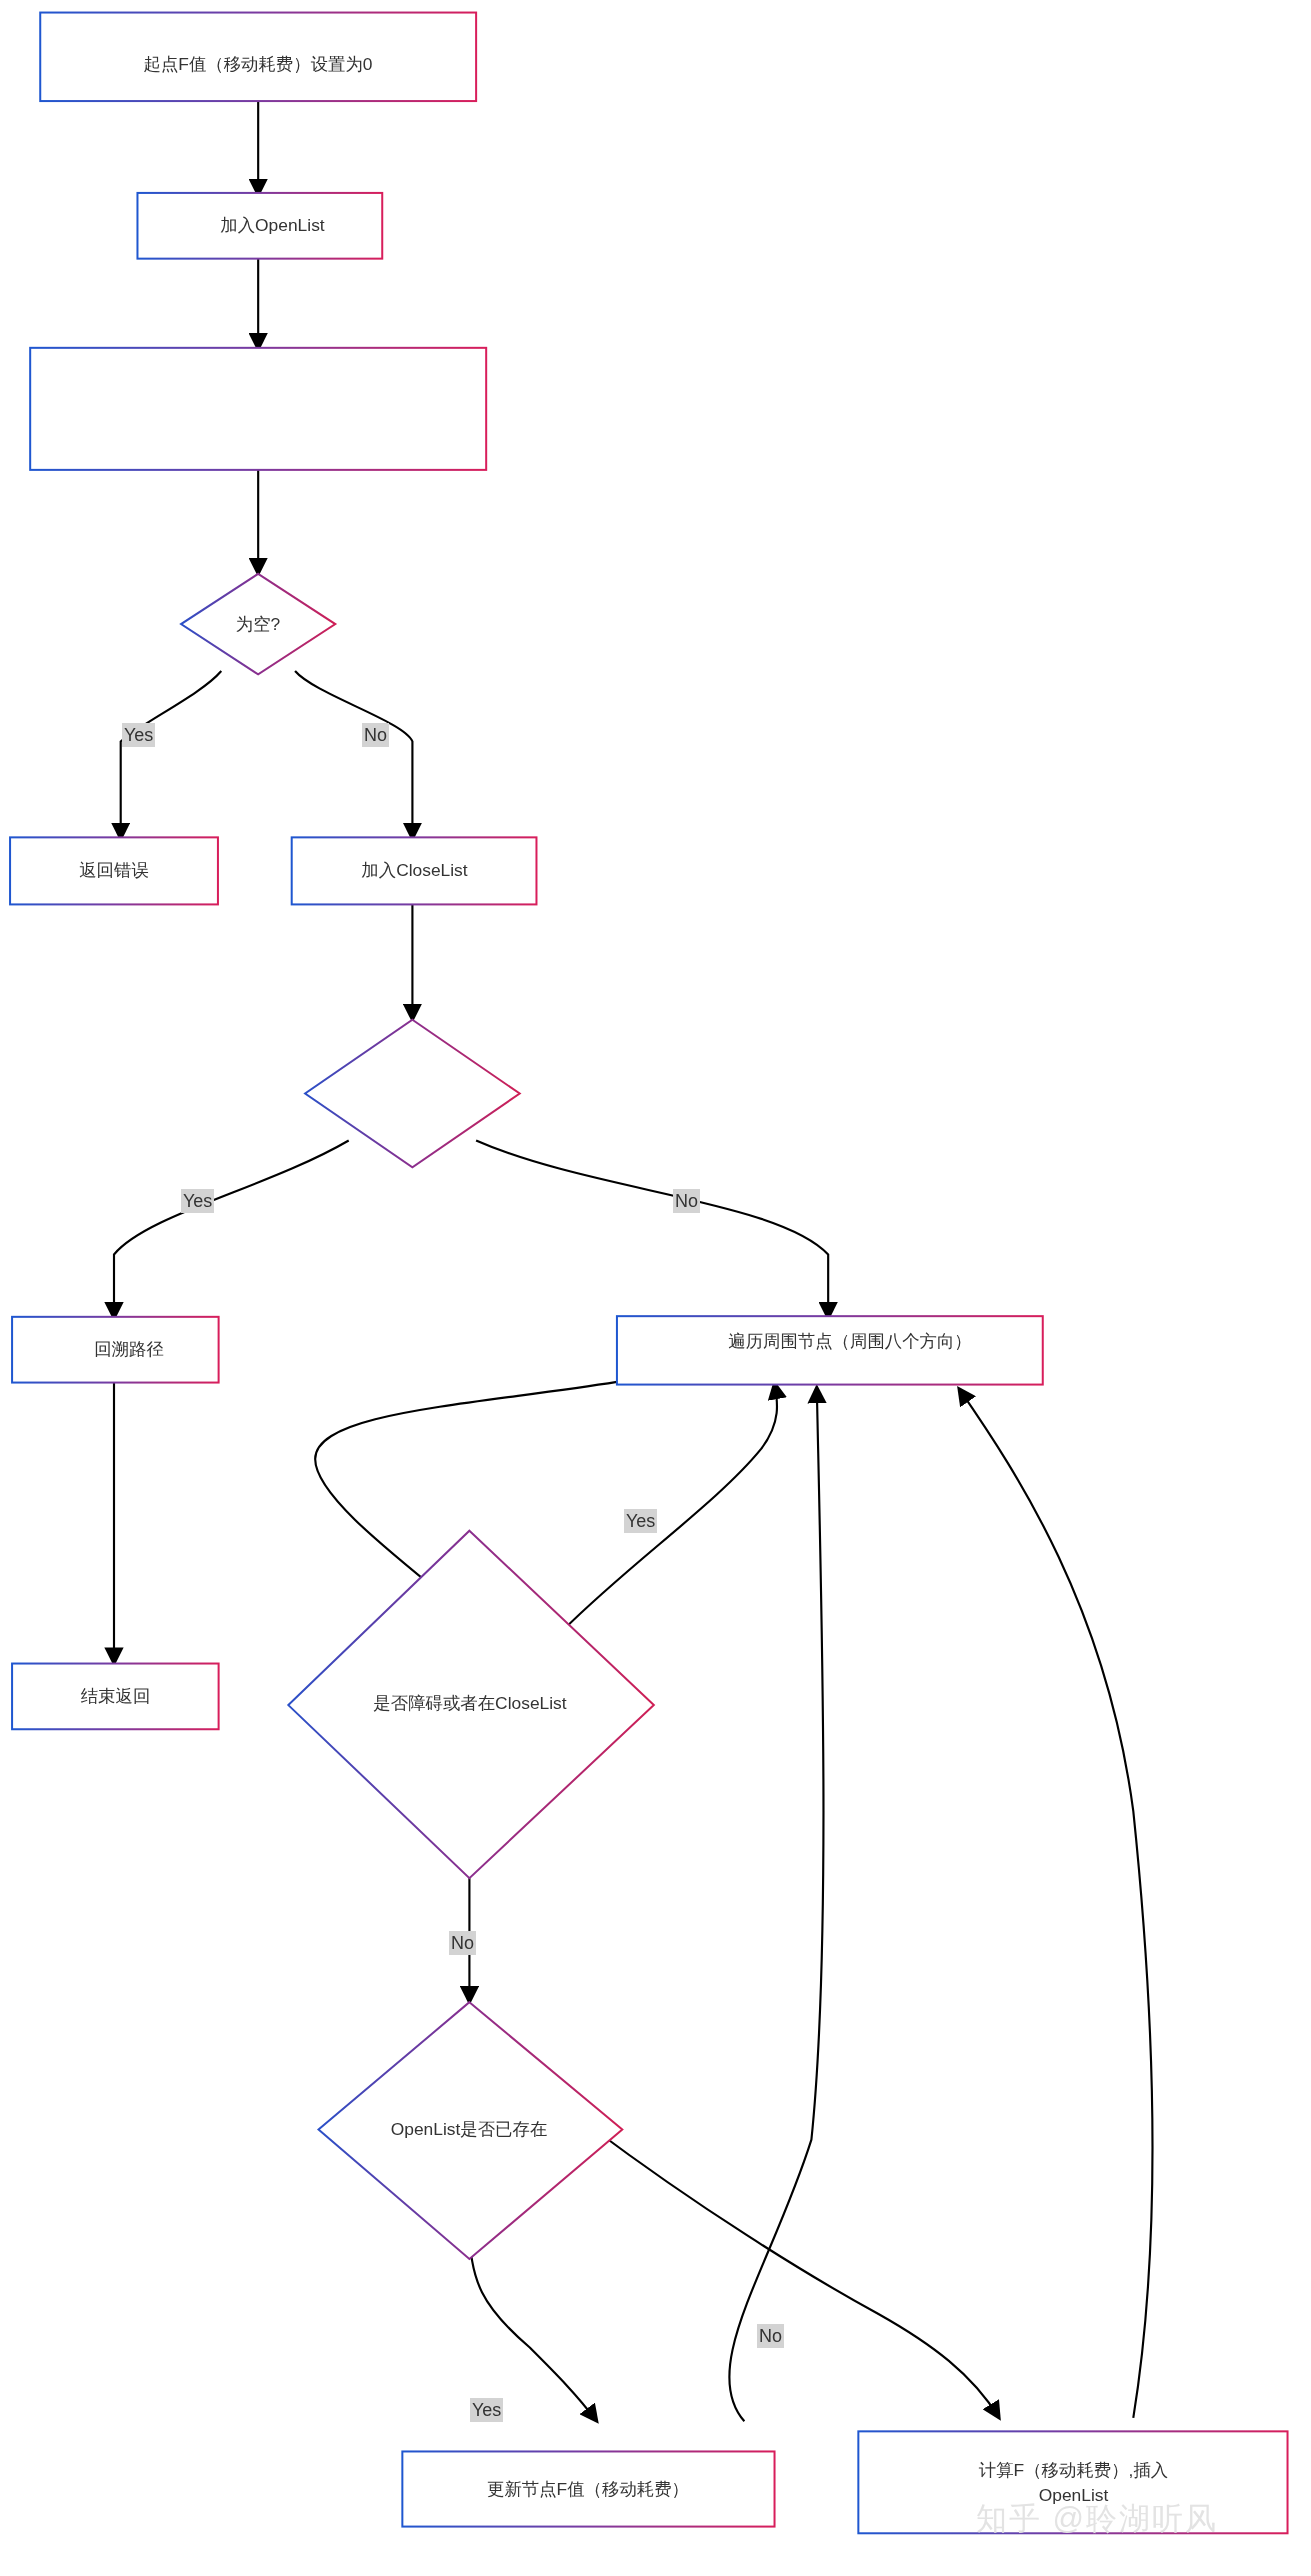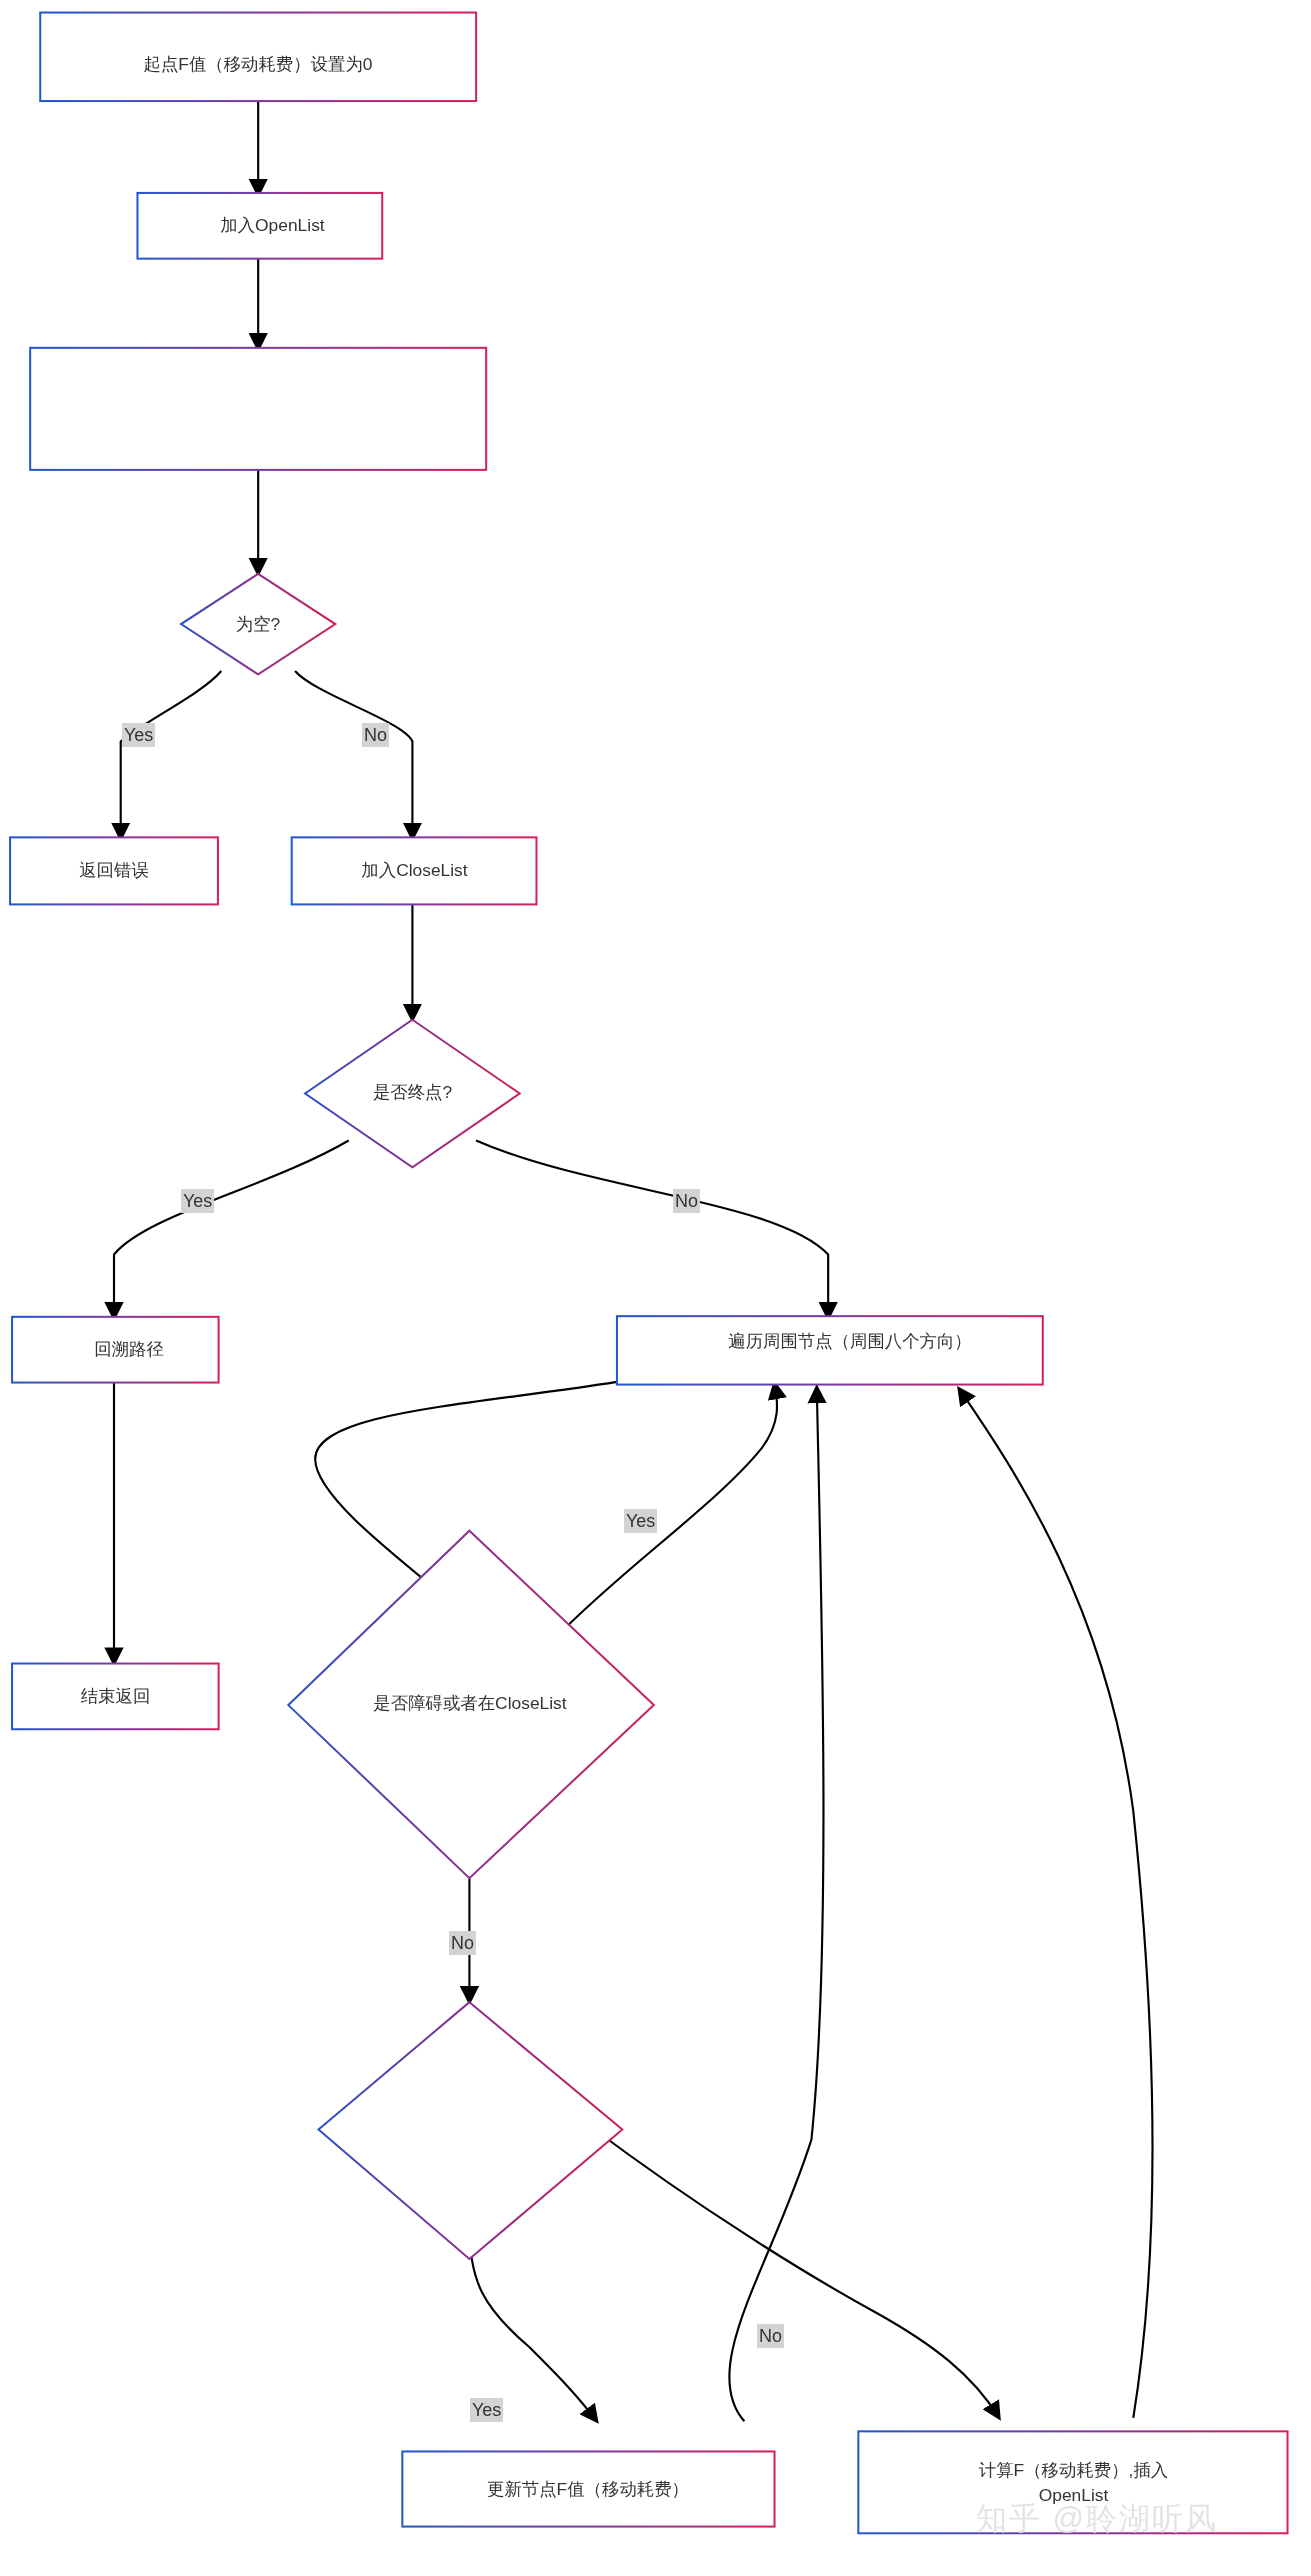--- a/index.html
+++ b/index.html
@@ -123,25 +123,25 @@
     <rect x="600" y="3655" width="555" height="112" fill="#ffffff" stroke="url(#brd)" stroke-width="3"></rect>
 
     <rect x="1280" y="3625" width="640" height="152" fill="#ffffff" stroke="url(#brd)" stroke-width="3"></rect>
   </svg>
 
   <div class="node-label" style="left:40px;  top:12px;   width:436px; height:89px;margin-top:8px;">起点F值（移动耗费）设置为0</div>
   <div class="node-label" style="left:150px; top:193px;  width:245px; height:66px;">加入OpenList</div>
   <div class="node-label" style="left:181px; top:574px;  width:154px; height:101px;">为空?</div>
   <div class="node-label" style="left:10px;  top:837px; width:208px; height:67px;">返回错误</div>
   <div class="node-label" style="left:292px; top:837px; width:245px; height:67px;">加入CloseList</div>
-  <div class="node-label" style="left:305px; top:1026px; width:215px; height:134px;">是否终点?</div>
   <div class="node-label" style="left:12px;  top:1317px; width:234px; height:66px;">回溯路径</div>
   <div class="node-label" style="left:637px; top:1316px; width:426px; height:52px;">遍历周围节点（周围八个方向）</div>
   <div class="node-label" style="left:12px;  top:1664px; width:207px; height:66px;">结束返回</div>
   <div class="node-label" style="left:309px; top:1657px; width:322px; height:94px;">是否障碍或者在CloseList</div>
+  <div class="node-label" style="left:335px; top:2086px; width:268px; height:87px;">OpenList是否已存在</div>
   <div class="node-label" style="left:402px; top:2452px; width:372px; height:75px;">更新节点F值（移动耗费）</div>
   <div class="node-label" style="left:859px;top:2432px; width:429px; height:102px;">计算F（移动耗费）,插入
 OpenList</div>
 
   <div class="edge-label" style="left:122px;  top:723px;">Yes</div>
   <div class="edge-label" style="left:362px;  top:723px;">No</div>
   <div class="edge-label" style="left:181px;  top:1189px;">Yes</div>
   <div class="edge-label" style="left:673px; top:1189px;">No</div>
   <div class="edge-label" style="left:624px;  top:1509px;">Yes</div>
   <div class="edge-label" style="left:449px;  top:1931px;">No</div>

